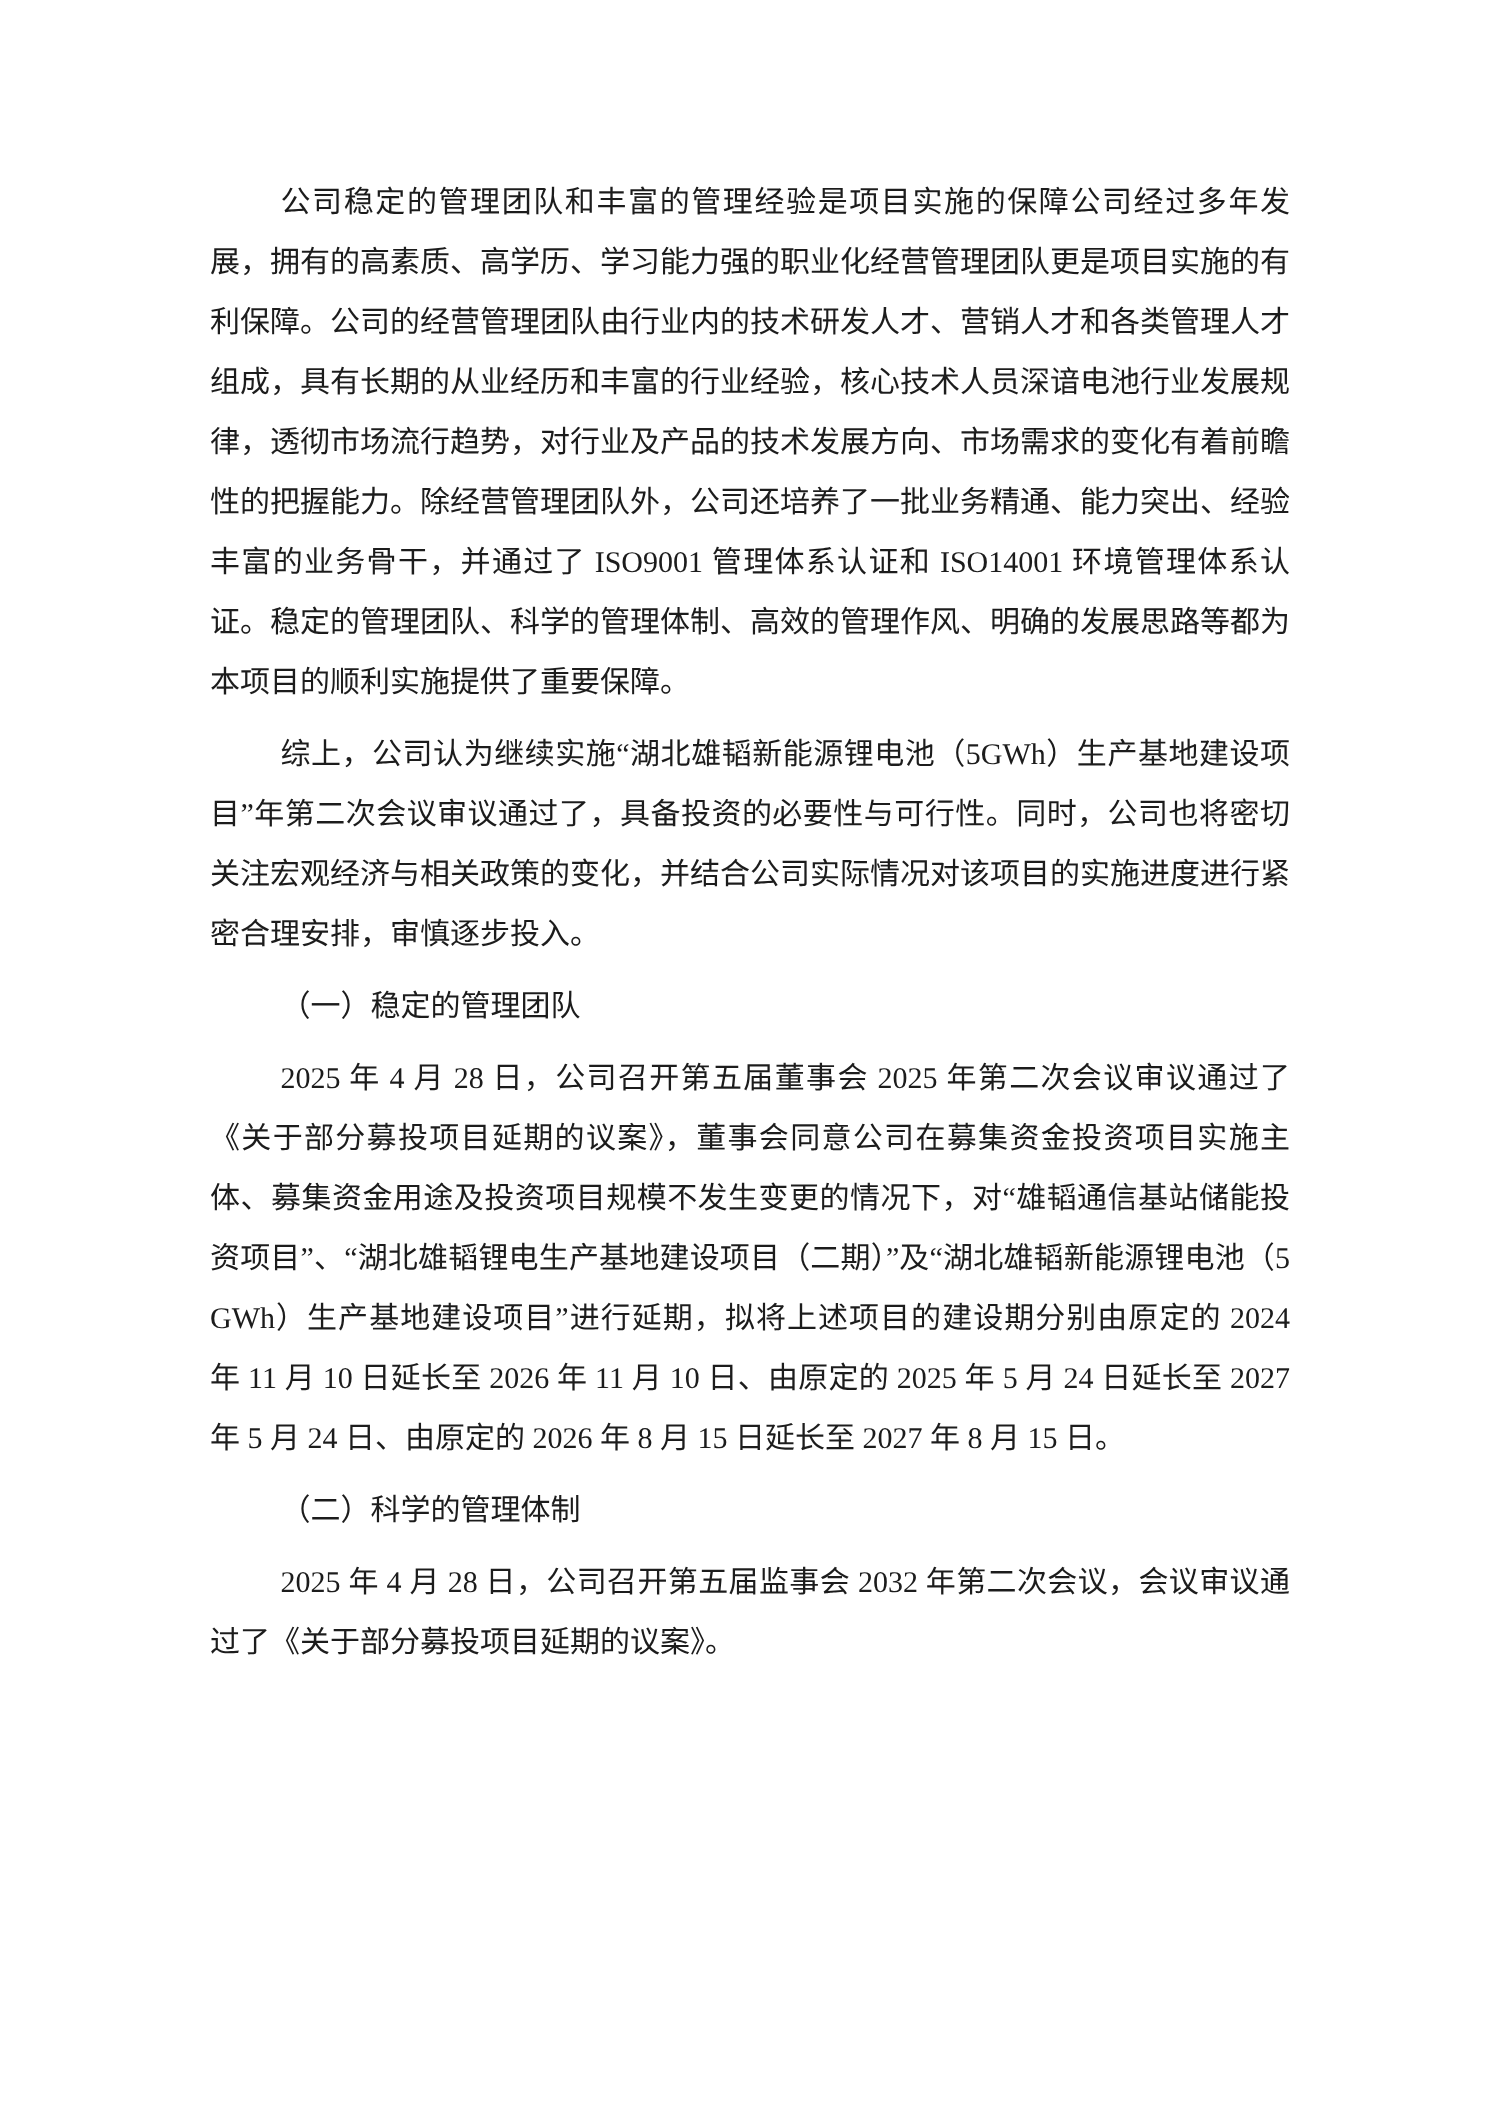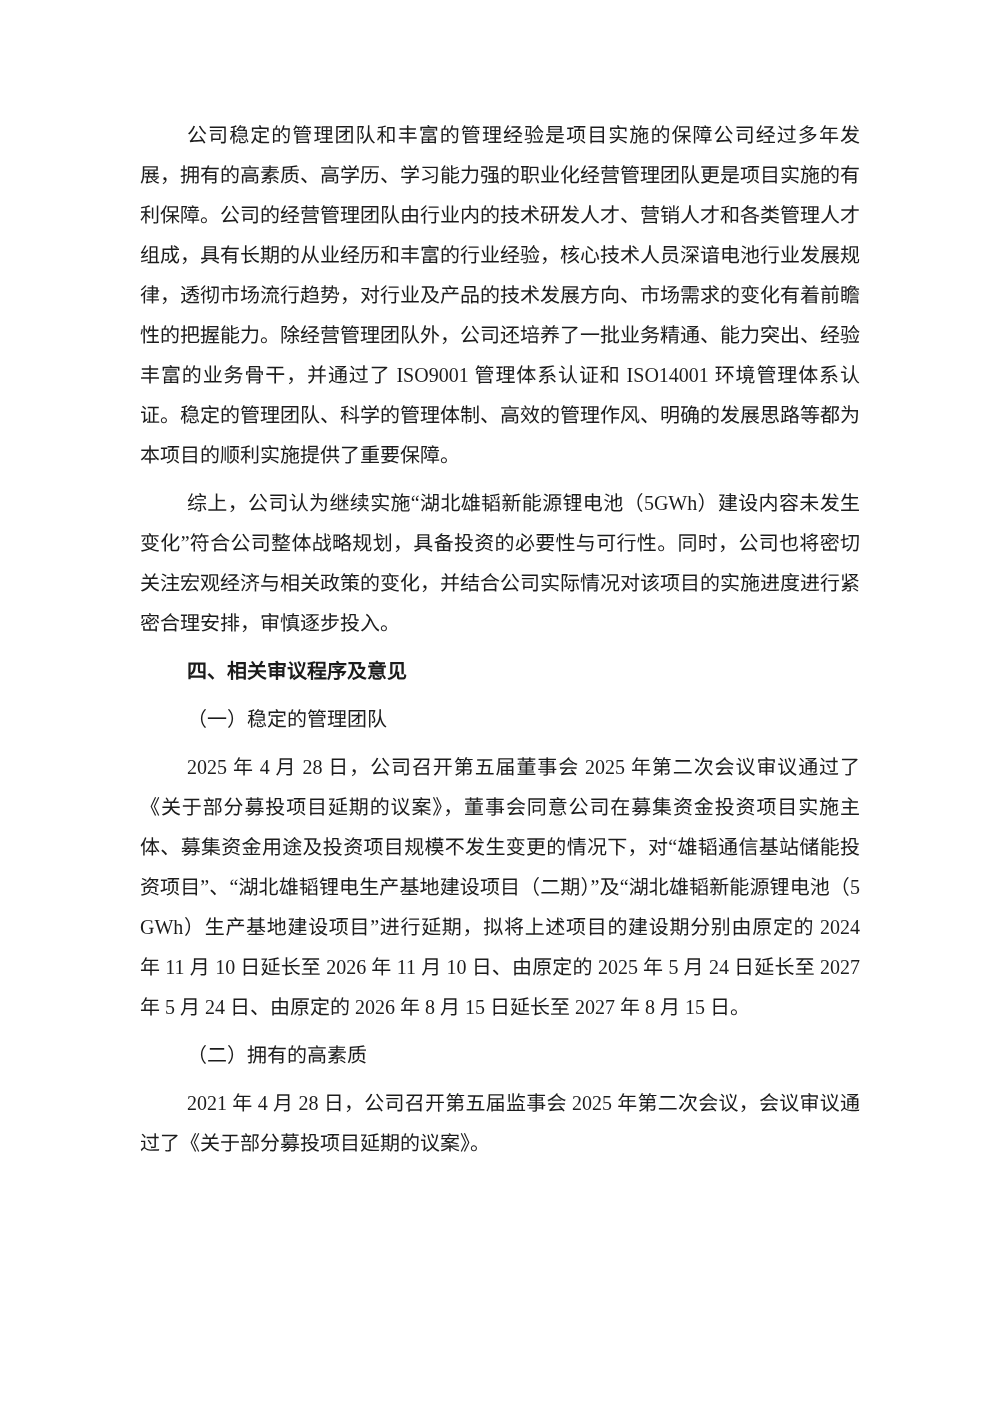--- a/index.html
+++ b/index.html
@@ -43,26 +43,25 @@
     text-indent: 2.35em;
   }
 </style>
 </head>
 <body>
 
 <div class="page">
 
   <p class="doc-block body-para">公司稳定的管理团队和丰富的管理经验是项目实施的保障公司经过多年发展，拥有的高素质、高学历、学习能力强的职业化经营管理团队更是项目实施的有利保障。公司的经营管理团队由行业内的技术研发人才、营销人才和各类管理人才组成，具有长期的从业经历和丰富的行业经验，核心技术人员深谙电池行业发展规律，透彻市场流行趋势，对行业及产品的技术发展方向、市场需求的变化有着前瞻性的把握能力。除经营管理团队外，公司还培养了一批业务精通、能力突出、经验丰富的业务骨干，并通过了 ISO9001 管理体系认证和 ISO14001 环境管理体系认证。稳定的管理团队、科学的管理体制、高效的管理作风、明确的发展思路等都为本项目的顺利实施提供了重要保障。</p>
 
-  <p class="doc-block body-para">综上，公司认为继续实施“湖北雄韬新能源锂电池（5GWh）建设内容未发生变化”符合公司整体战略规划，具备投资的必要性与可行性。同时，公司也将密切关注宏观经济与相关政策的变化，并结合公司实际情况对该项目的实施进度进行紧密合理安排，审慎逐步投入。</p>
+  <p class="doc-block body-para">综上，公司认为继续实施“湖北雄韬新能源锂电池（5GWh）生产基地建设项目”年第二次会议审议通过了，具备投资的必要性与可行性。同时，公司也将密切关注宏观经济与相关政策的变化，并结合公司实际情况对该项目的实施进度进行紧密合理安排，审慎逐步投入。</p>
 
-  <p class="doc-block section-heading">四、相关审议程序及意见</p>
 
   <p class="doc-block subsection-heading">（一）稳定的管理团队</p>
 
   <p class="doc-block body-para">2025 年 4 月 28 日，公司召开第五届董事会 2025 年第二次会议审议通过了《关于部分募投项目延期的议案》，董事会同意公司在募集资金投资项目实施主体、募集资金用途及投资项目规模不发生变更的情况下，对“雄韬通信基站储能投资项目”、“湖北雄韬锂电生产基地建设项目（二期）”及“湖北雄韬新能源锂电池（5GWh）生产基地建设项目”进行延期，拟将上述项目的建设期分别由原定的 2024 年 11 月 10 日延长至 2026 年 11 月 10 日、由原定的 2025 年 5 月 24 日延长至 2027 年 5 月 24 日、由原定的 2026 年 8 月 15 日延长至 2027 年 8 月 15 日。</p>
 
-  <p class="doc-block subsection-heading">（二）拥有的高素质</p>
+  <p class="doc-block subsection-heading">（二）科学的管理体制</p>
 
-  <p class="doc-block body-para">2021 年 4 月 28 日，公司召开第五届监事会 2025 年第二次会议，会议审议通过了《关于部分募投项目延期的议案》。</p>
+  <p class="doc-block body-para">2025 年 4 月 28 日，公司召开第五届监事会 2032 年第二次会议，会议审议通过了《关于部分募投项目延期的议案》。</p>
 
 
 </div>
 
 </body></html>

